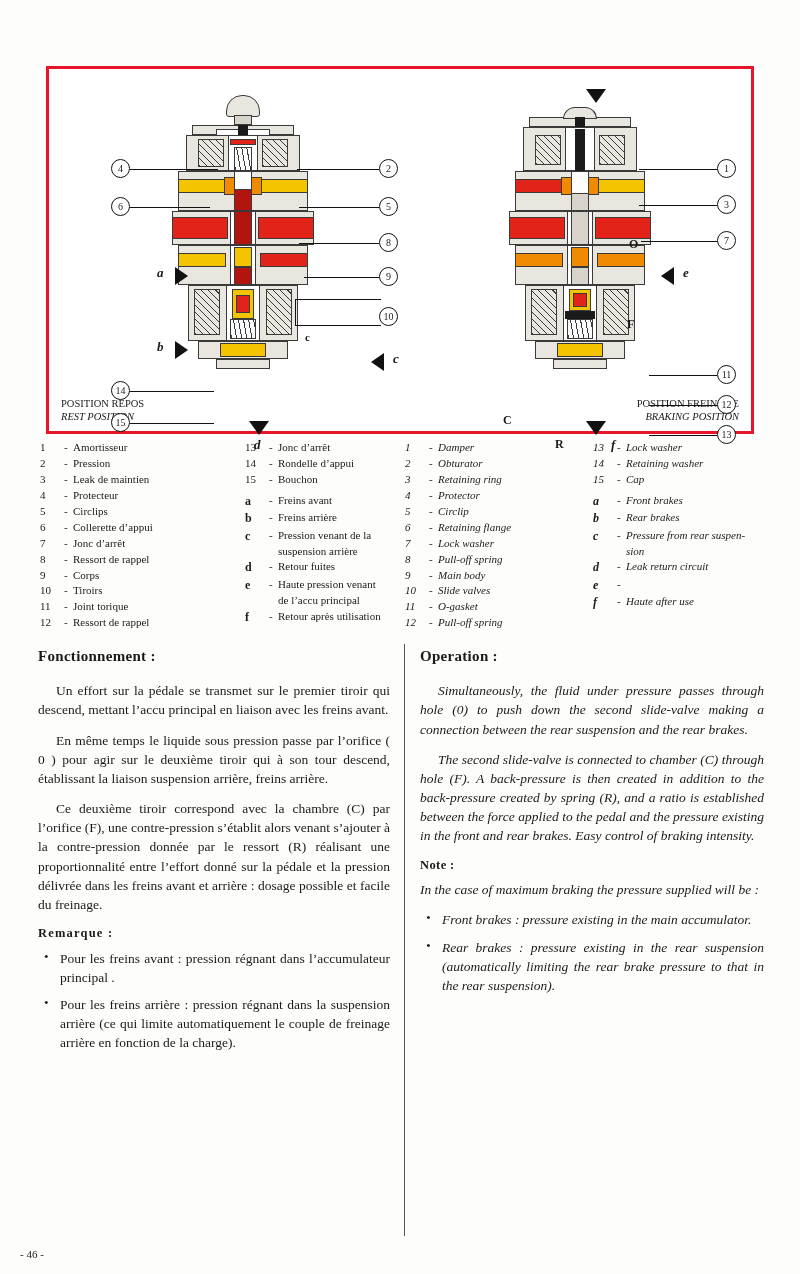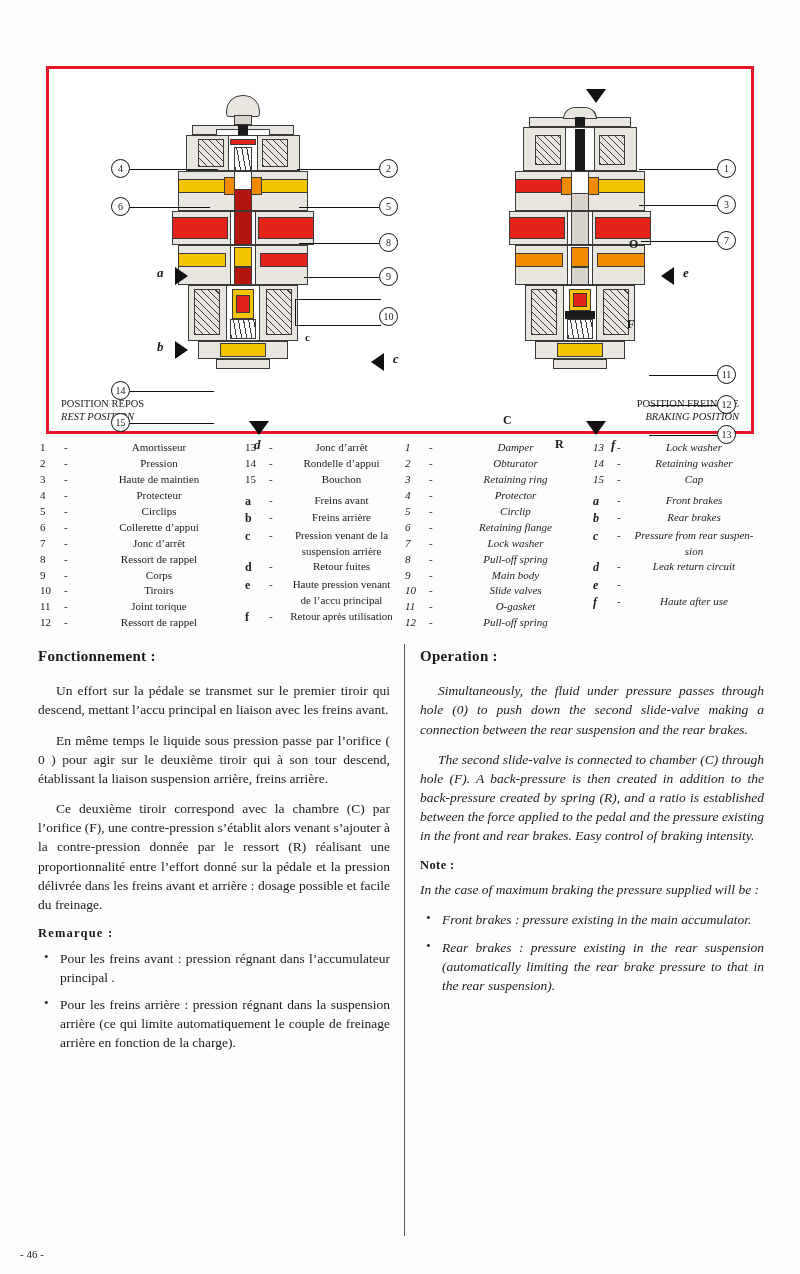--- a/index.html
+++ b/index.html
@@ -110,21 +110,21 @@
   .lc1 { width:205px; }
   .lc2 { width:160px; }
   .lc3 { width:188px; }
   .lc4 { width:169px; }
   .legend .fr { font-family:"Liberation Serif", serif; }
   .legend .en { font-family:"Liberation Serif", serif; font-style:italic; }
   .legend ul { list-style:none; margin:0; padding:0; }
   .legend li { display:flex; line-height:1.45; }
   .legend li .num { width:24px; flex:0 0 24px; text-align:left; }
   .legend li .dash { width:9px; flex:0 0 9px; }
-  .legend li .txt { flex:1;text-align:center; }
+  .legend li .txt { flex:1; }
   .legend li.letter .num { font-weight:bold; font-size:12px; }
   .legend .pad { height:5px; }
   .legend li .txt .cont { display:block; padding-left:0;font-family:Liberation Serif, serif; }
 
   
   .divider {
     position:absolute;
     left:404px; top:644px;
     width:1px; height:592px;
     background:#555;
@@ -344,21 +344,21 @@
               <span class="txt">Amortisseur</span>
             </li>
             <li>
               <span class="num">2</span>
               <span class="dash">-</span>
               <span class="txt">Pression</span>
             </li>
             <li>
               <span class="num">3</span>
               <span class="dash">-</span>
-              <span class="txt">Haute de maintien</span>
+              <span class="txt">Leak de maintien</span>
             </li>
             <li>
               <span class="num">4</span>
               <span class="dash">-</span>
               <span class="txt">Protecteur</span>
             </li>
             <li>
               <span class="num">5</span>
               <span class="dash">-</span>
               <span class="txt">Circlips</span>

